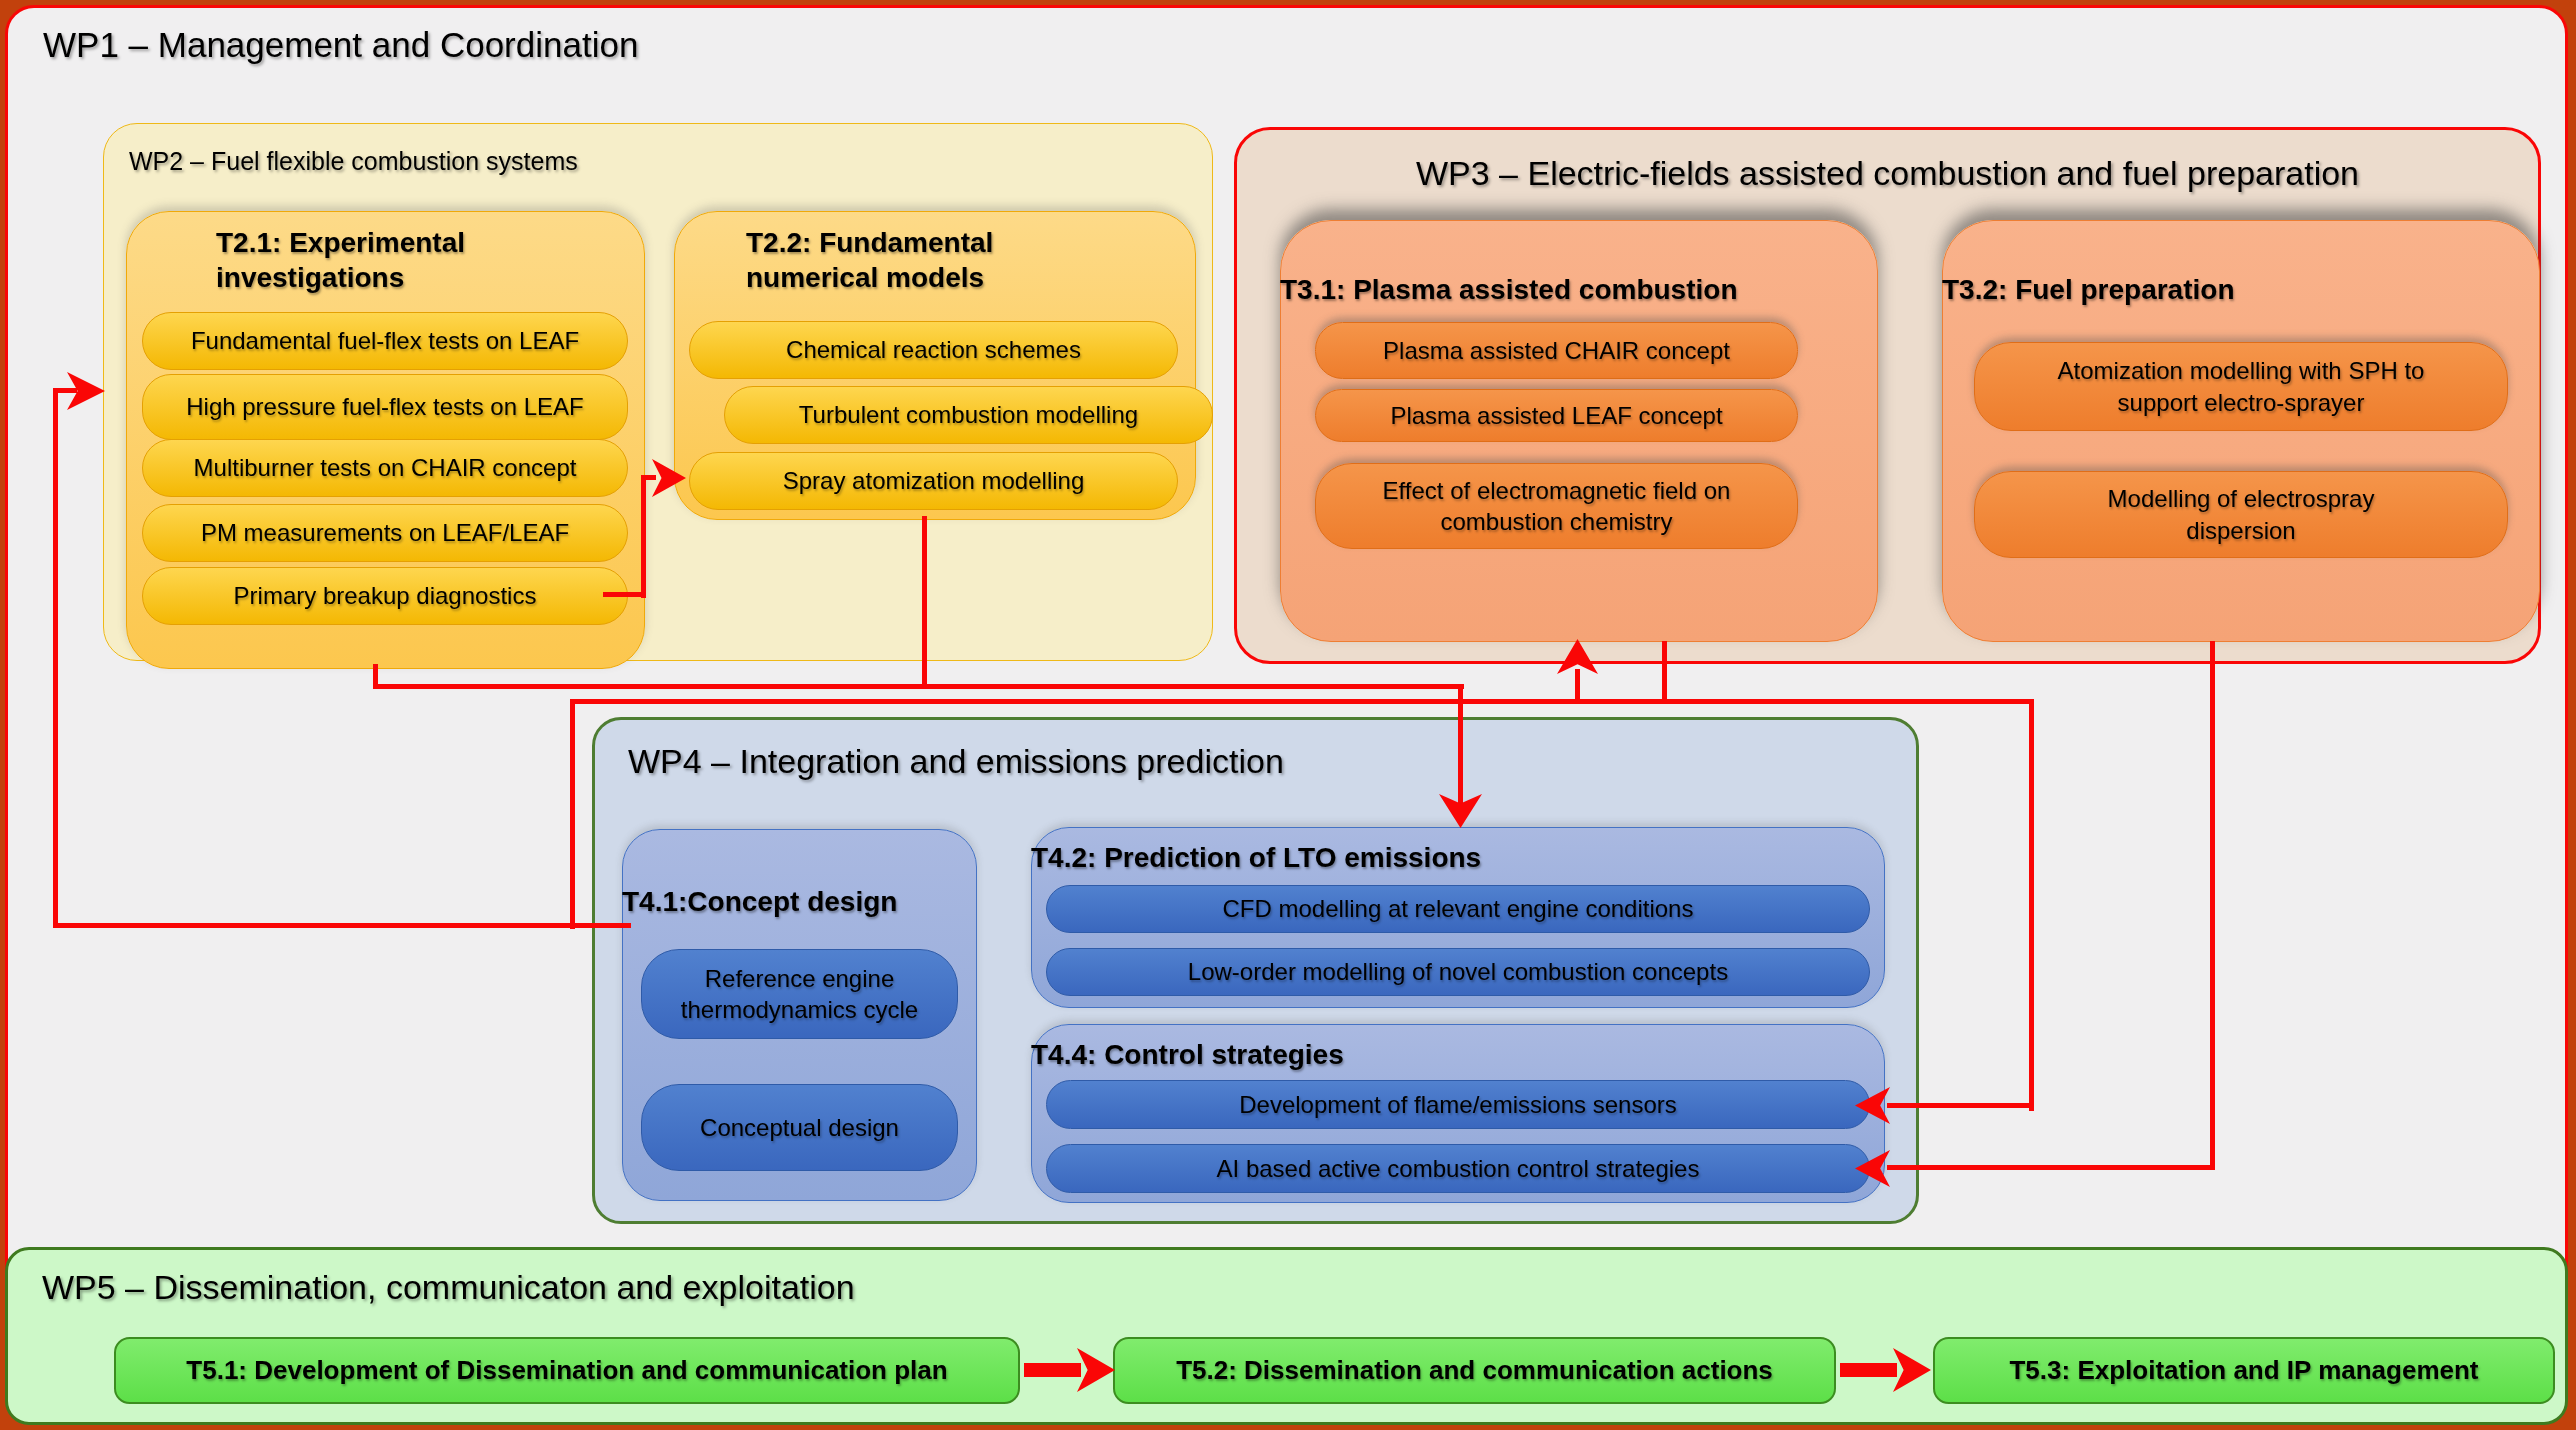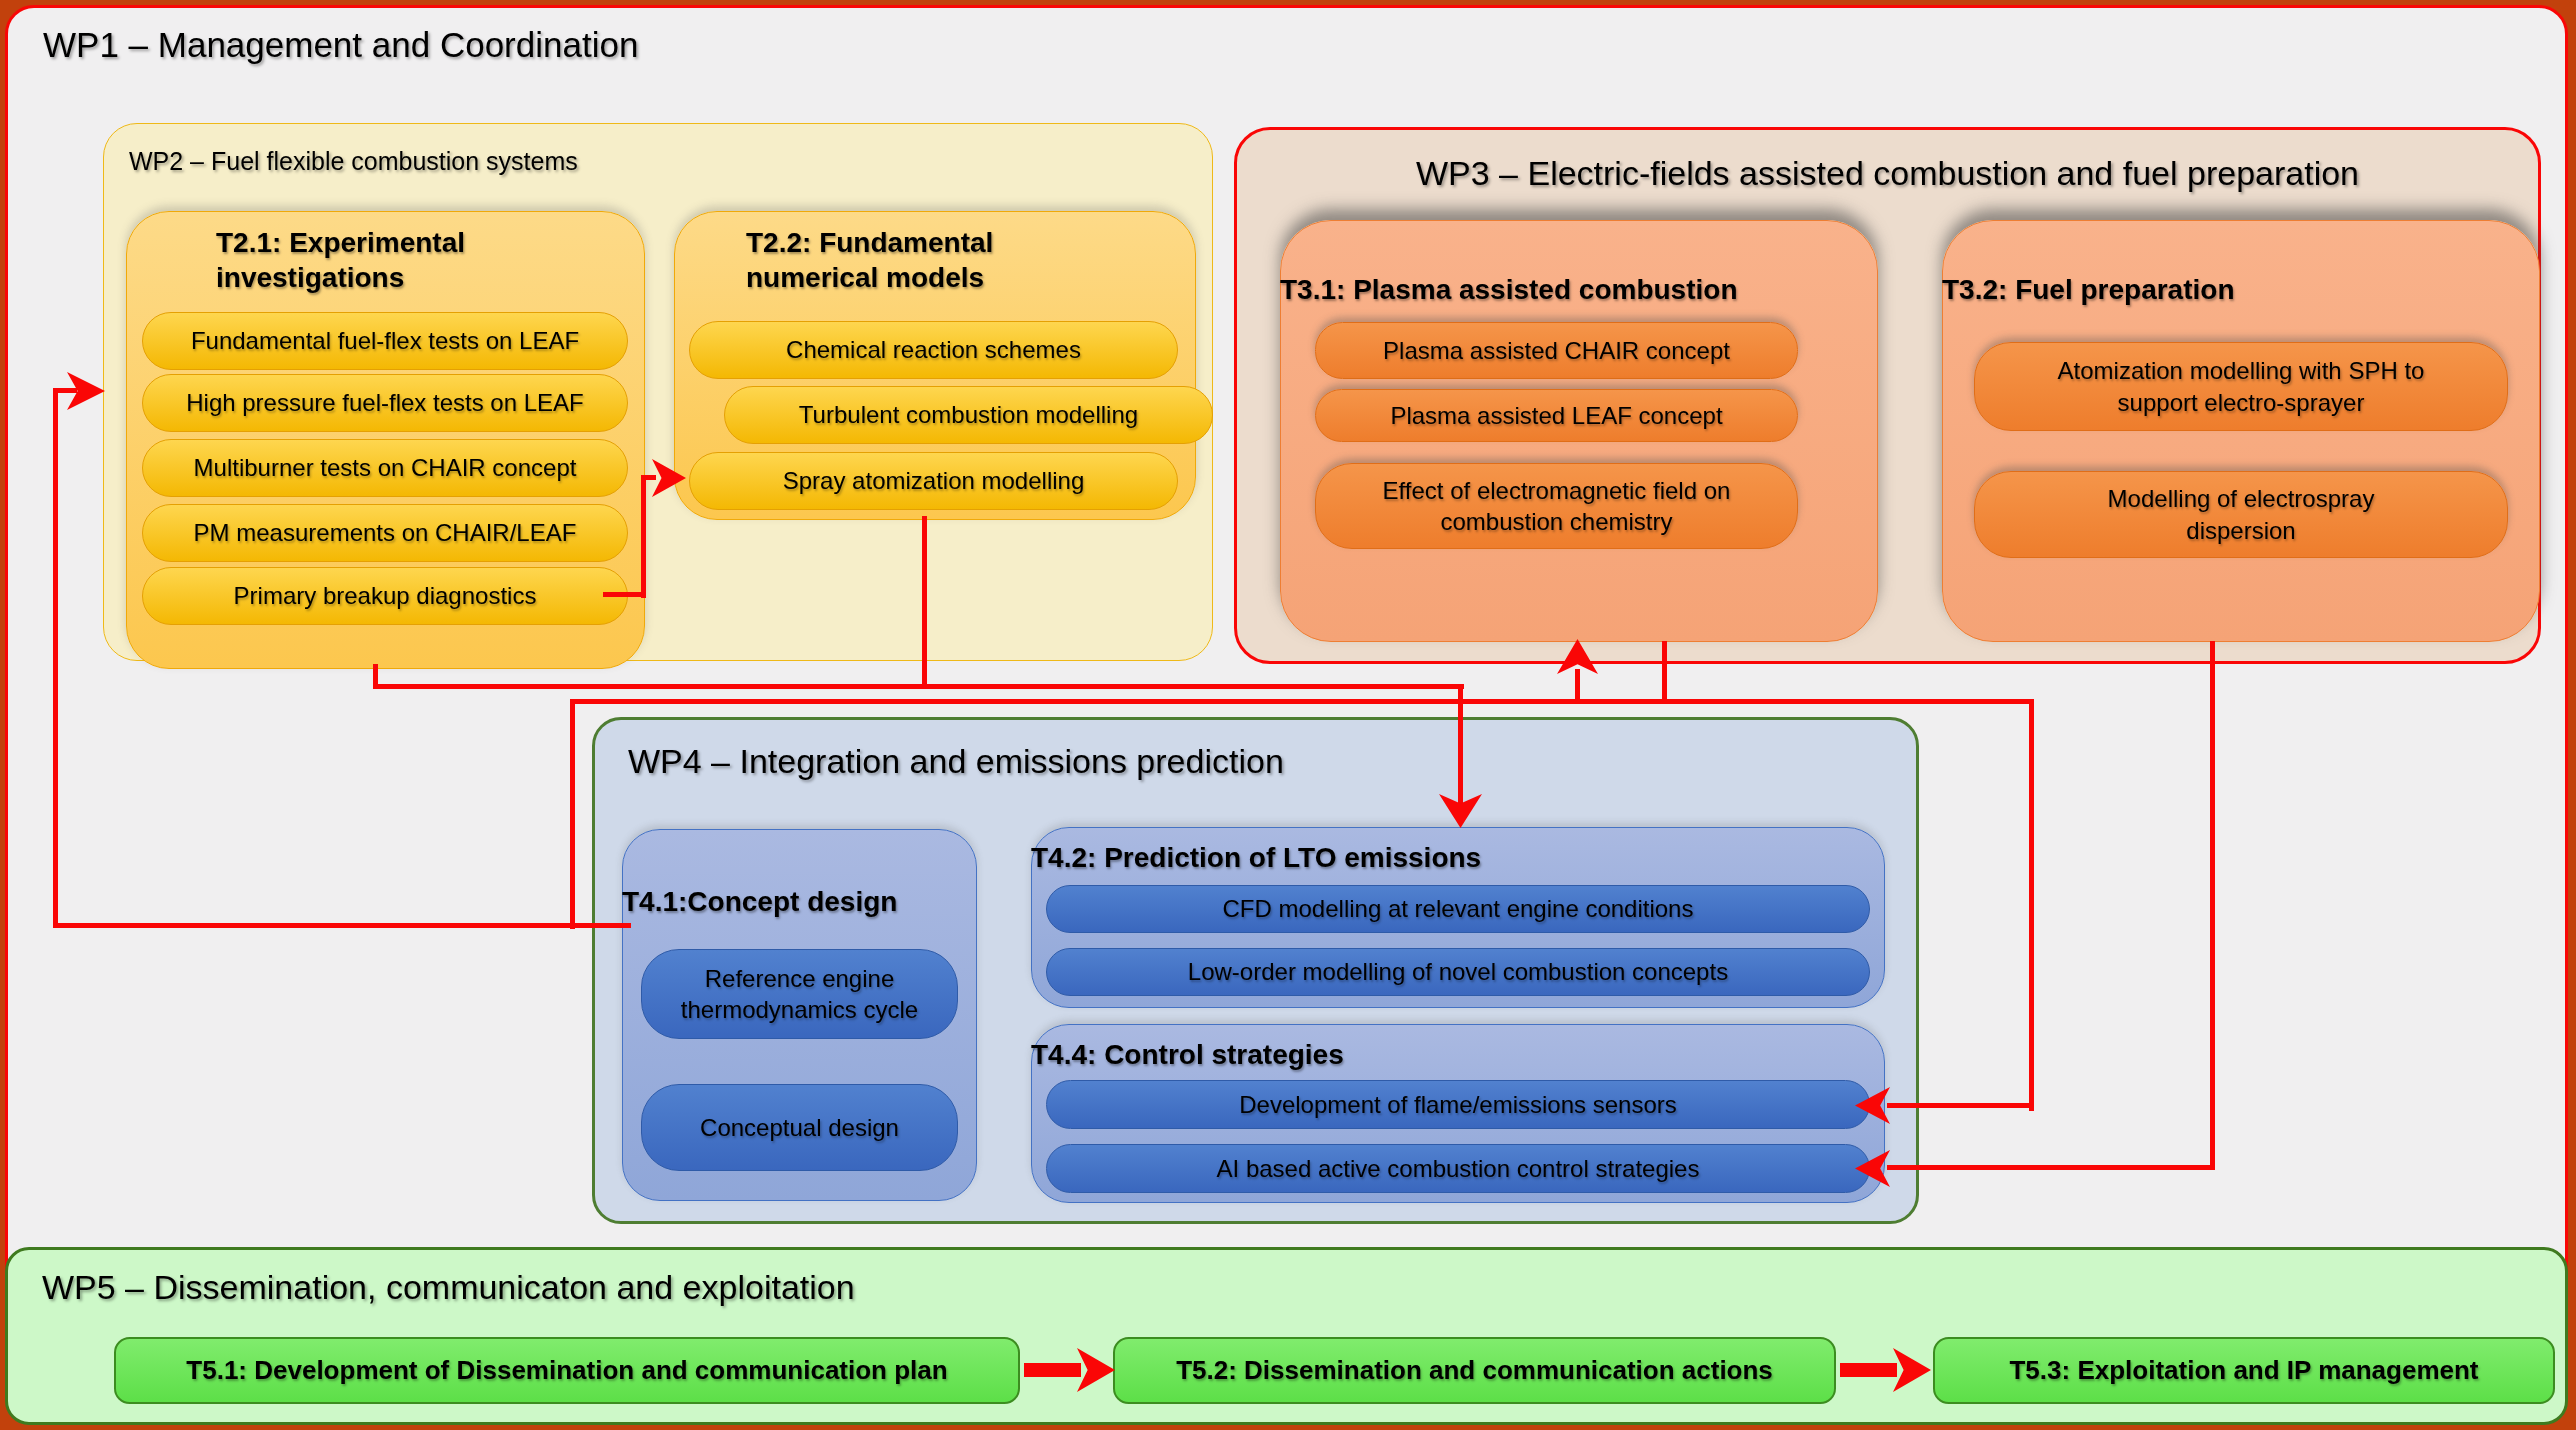--- a/index.html
+++ b/index.html
@@ -49,23 +49,23 @@
 
   <div class="abs wp1" style="left:4.8px;top:4.8px;width:2563px;height:1334px;"></div>
   <div class="abs wpttl" style="left:43px;top:25px;">WP1 – Management and Coordination</div>
 
   <div class="abs wp2" style="left:103px;top:123px;width:1110px;height:538px;"></div>
   <div class="abs wpttl" style="left:129px;top:147px;font-size:25px;">WP2 – Fuel flexible combustion systems</div>
 
   <div class="abs tbox-y" style="left:126px;top:211px;width:519px;height:458px;"></div>
   <div class="abs tttl" style="left:126px;top:225px;width:519px;padding:0 90px;box-sizing:border-box;">T2.1: Experimental investigations</div>
   <div class="abs pill pill-y" style="left:142px;top:312px;width:486px;height:58px;">Fundamental fuel-flex tests on LEAF</div>
-  <div class="abs pill pill-y" style="left:142px;top:374px;width:486px;height:58px;">High pressure fuel-flex tests on LEAF</div>
+  <div class="abs pill pill-y" style="left:142px;top:374px;width:486px;height:66px;">High pressure fuel-flex tests on LEAF</div>
   <div class="abs pill pill-y" style="left:142px;top:439px;width:486px;height:58px;">Multiburner tests on CHAIR concept</div>
-  <div class="abs pill pill-y" style="left:142px;top:504px;width:486px;height:58px;">PM measurements on CHAIR/LEAF</div>
+  <div class="abs pill pill-y" style="left:142px;top:504px;width:486px;height:58px;">PM measurements on LEAF/LEAF</div>
   <div class="abs pill pill-y" style="left:142px;top:567px;width:486px;height:58px;">Primary breakup diagnostics</div>
 
   <div class="abs tbox-y" style="left:674px;top:211px;width:522px;height:309px;"></div>
   <div class="abs tttl" style="left:674px;top:225px;width:522px;padding:0 72px;box-sizing:border-box;">T2.2: Fundamental numerical models</div>
   <div class="abs pill pill-y" style="left:689px;top:321px;width:489px;height:58px;">Chemical reaction schemes</div>
   <div class="abs pill pill-y" style="left:724px;top:386px;width:489px;height:58px;">Turbulent combustion modelling</div>
   <div class="abs pill pill-y" style="left:689px;top:452px;width:489px;height:58px;">Spray atomization modelling</div>
 
   <div class="abs wp3" style="left:1234px;top:127px;width:1307px;height:537px;"></div>
   <div class="abs wpttl" style="left:1234px;top:154px;width:1307px;text-align:center;font-size:34px;">WP3 – Electric-fields assisted combustion and fuel preparation</div>

